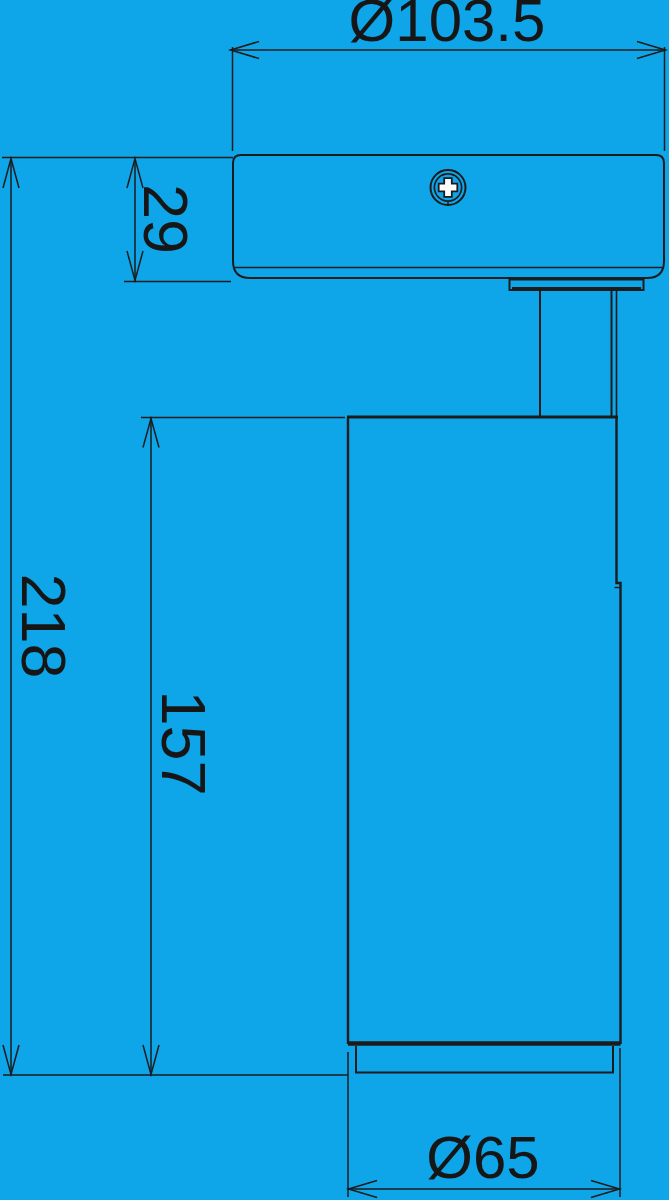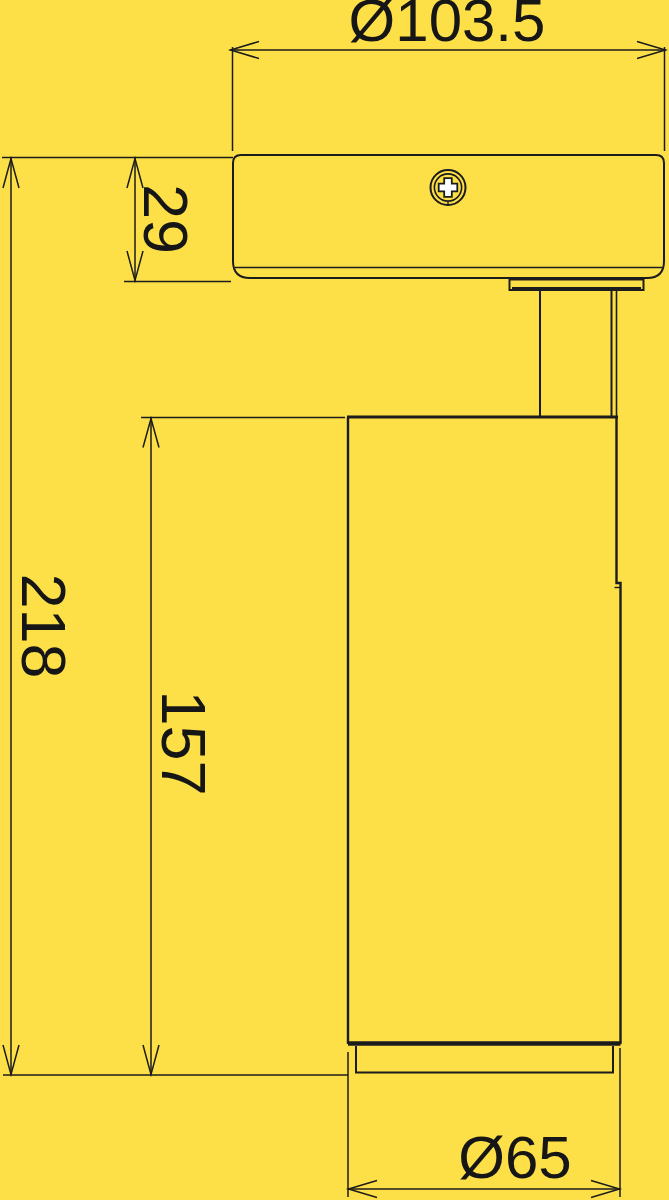--- a/index.html
+++ b/index.html
@@ -4,21 +4,21 @@
 <style>
   html, body {
     margin: 0;
     padding: 0;
     background: #ffffff;
   }
   #canvas {
     position: relative;
     width: 669px;
     height: 1200px;
-    background: #fde047;
+    background: #0ea5e9;
     overflow: hidden;
     font-family: "Liberation Sans", sans-serif;
   }
   #drawing-svg {
     position: absolute;
     left: 0;
     top: 0;
   }
   .dim-label {
     position: absolute;
@@ -121,15 +121,15 @@
   </svg>
 
   <div class="dim-label horizontal" style="left:447px; top:21px;">Ø103.5</div>
 
   <div class="dim-label vertical" style="left:165px; top:219px;">29</div>
 
   <div class="dim-label vertical" style="left:43px; top:626px;">218</div>
 
   <div class="dim-label vertical" style="left:183px; top:743px;">157</div>
 
-  <div class="dim-label horizontal" style="left:483px; top:1158px;margin-left:32px;">Ø65</div>
+  <div class="dim-label horizontal" style="left:483px; top:1158px;">Ø65</div>
 
 </div>
 
 </body></html>

